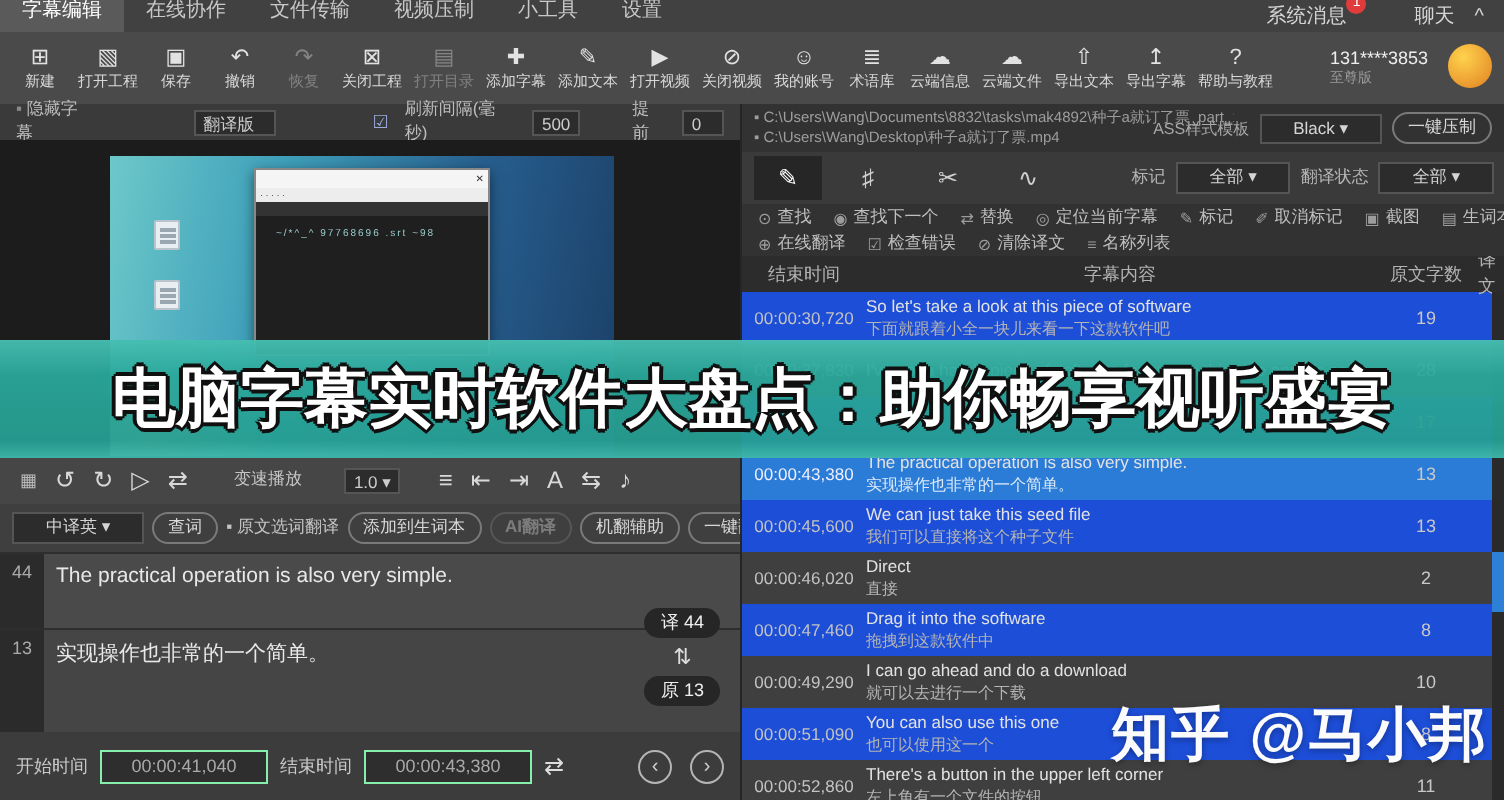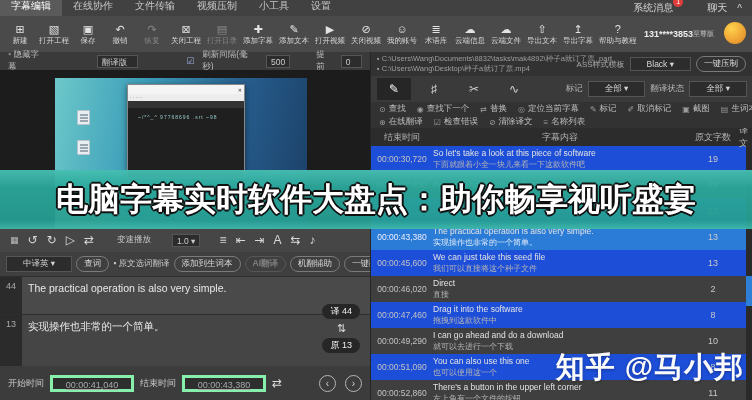--- a/index.html
+++ b/index.html
@@ -14,21 +14,21 @@
   .menubar-right { margin-left:auto; display:flex; align-items:center; gap:10px; padding-right:10px; color:#d5d5d5; }
   .msg-wrap { position:relative; }
   .red-badge { position:absolute; right:-10px; top:-4px; width:10px; height:10px; border-radius:50%; background:#e03c3c; color:#fff; font-size:7px; line-height:10px; text-align:center; }
 
   
   .toolbar { position:absolute; left:0; top:16px; width:752px; height:36px; background:#4a4a4a; display:flex; align-items:center; padding:0 4px; }
   .tool-item { display:flex; flex-direction:column; align-items:center; justify-content:center; min-width:32px; padding:0 3px; height:34px; color:#e2e2e2; cursor:pointer; }
   .tool-item .tico { font-size:11px; line-height:13px; }
   .tool-item .tlabel { font-size:7.5px; line-height:9px; white-space:nowrap; color:#d8d8d8; }
   .tool-item.disabled { opacity:.38; }
-  .account { margin-left:auto; display:flex; flex-direction:row; align-items:flex-start; padding-right:34px;font-weight:bold; }
+  .account { margin-left:auto; display:flex; flex-direction:column; align-items:flex-start; padding-right:34px; }
   .acct-phone { font-size:9px; color:#eee; }
   .acct-tier { font-size:7px; color:#9a9a9a; }
   .avatar { position:absolute; right:6px; top:22px; width:22px; height:22px; border-radius:50%; background:radial-gradient(circle at 35% 30%, #ffd24d, #e8952c 75%); }
 
   
   .left-panel { position:absolute; left:0; top:52px; width:370px; height:348px; background:#7f1d1d; }
   .optrow { position:absolute; left:0; top:0; width:370px; height:18px; background:#3a3a3a; display:flex; align-items:center; gap:8px; padding:0 8px; font-size:8.5px; color:#bdbdbd; }
   .optrow .chk { color:#9ad; font-size:9px; }
   .mini-box { background:#2c2c2c; border:1px solid #555; padding:0 4px; height:13px; line-height:12px; font-size:8.5px; color:#ccc; }
 
@@ -61,21 +61,21 @@
   .editor-en { position:absolute; left:0; top:224px; width:370px; height:38px; background:#4a4a4a; border-top:1px solid #2e2e2e; }
   .editor-cn { position:absolute; left:0; top:262px; width:370px; height:52px; background:#454545; border-top:1px solid #2e2e2e; }
   .gutter { position:absolute; left:0; top:0; width:22px; height:100%; background:#2b2b2b; color:#aaa; font-size:9px; text-align:center; padding-top:4px; }
   .ed-text { position:absolute; left:28px; top:5px; right:60px; font-size:10.5px; color:#e8e8e8; }
   .badge-col { position:absolute; right:10px; top:252px; display:flex; flex-direction:column; align-items:center; gap:3px; z-index:5; }
   .cnt-badge { background:#262626; border-radius:8px; padding:1px 8px; font-size:9px; color:#eee; }
   .swap-v { color:#ddd; font-size:11px; }
 
   .timebar { position:absolute; left:0; top:314px; width:370px; height:34px; background:#3c3c3c; display:flex; align-items:center; gap:6px; padding:0 8px; }
   .tb-label { font-size:9px; color:#c8c8c8; white-space:nowrap; }
-  .tb-input { width:84px; height:17px; background:#2e2e2e; border:3px solid #86efac; color:#a9a9a9; font-size:9px; text-align:center; line-height:15px;text-decoration:underline; }
+  .tb-input { width:84px; height:17px; background:#2e2e2e; border:1px solid #86efac; color:#a9a9a9; font-size:9px; text-align:center; line-height:15px; }
   .round-btn { width:17px; height:17px; border:1px solid #b5b5b5; border-radius:50%; color:#cfcfcf; font-size:10px; line-height:15px; text-align:center; cursor:pointer; }
   .tb-right { margin-left:auto; display:flex; gap:9px; }
 
   
   .right-panel { position:absolute; left:370px; top:52px; width:382px; height:348px; background:#323232; border-left:1px solid #252525; }
   .paths { position:absolute; left:6px; top:2px; width:240px; font-size:7.5px; color:#9d9d9d; line-height:10px; white-space:nowrap; overflow:hidden; }
   .ass-wrap { position:absolute; right:6px; top:4px; display:flex; align-items:center; gap:5px; }
   .ass-label { font-size:8px; color:#a8a8a8; }
 
   .tabsrow { position:absolute; left:0; top:24px; width:382px; height:26px; background:#3a3a3a; display:flex; align-items:center; padding:0 6px; gap:6px; }

